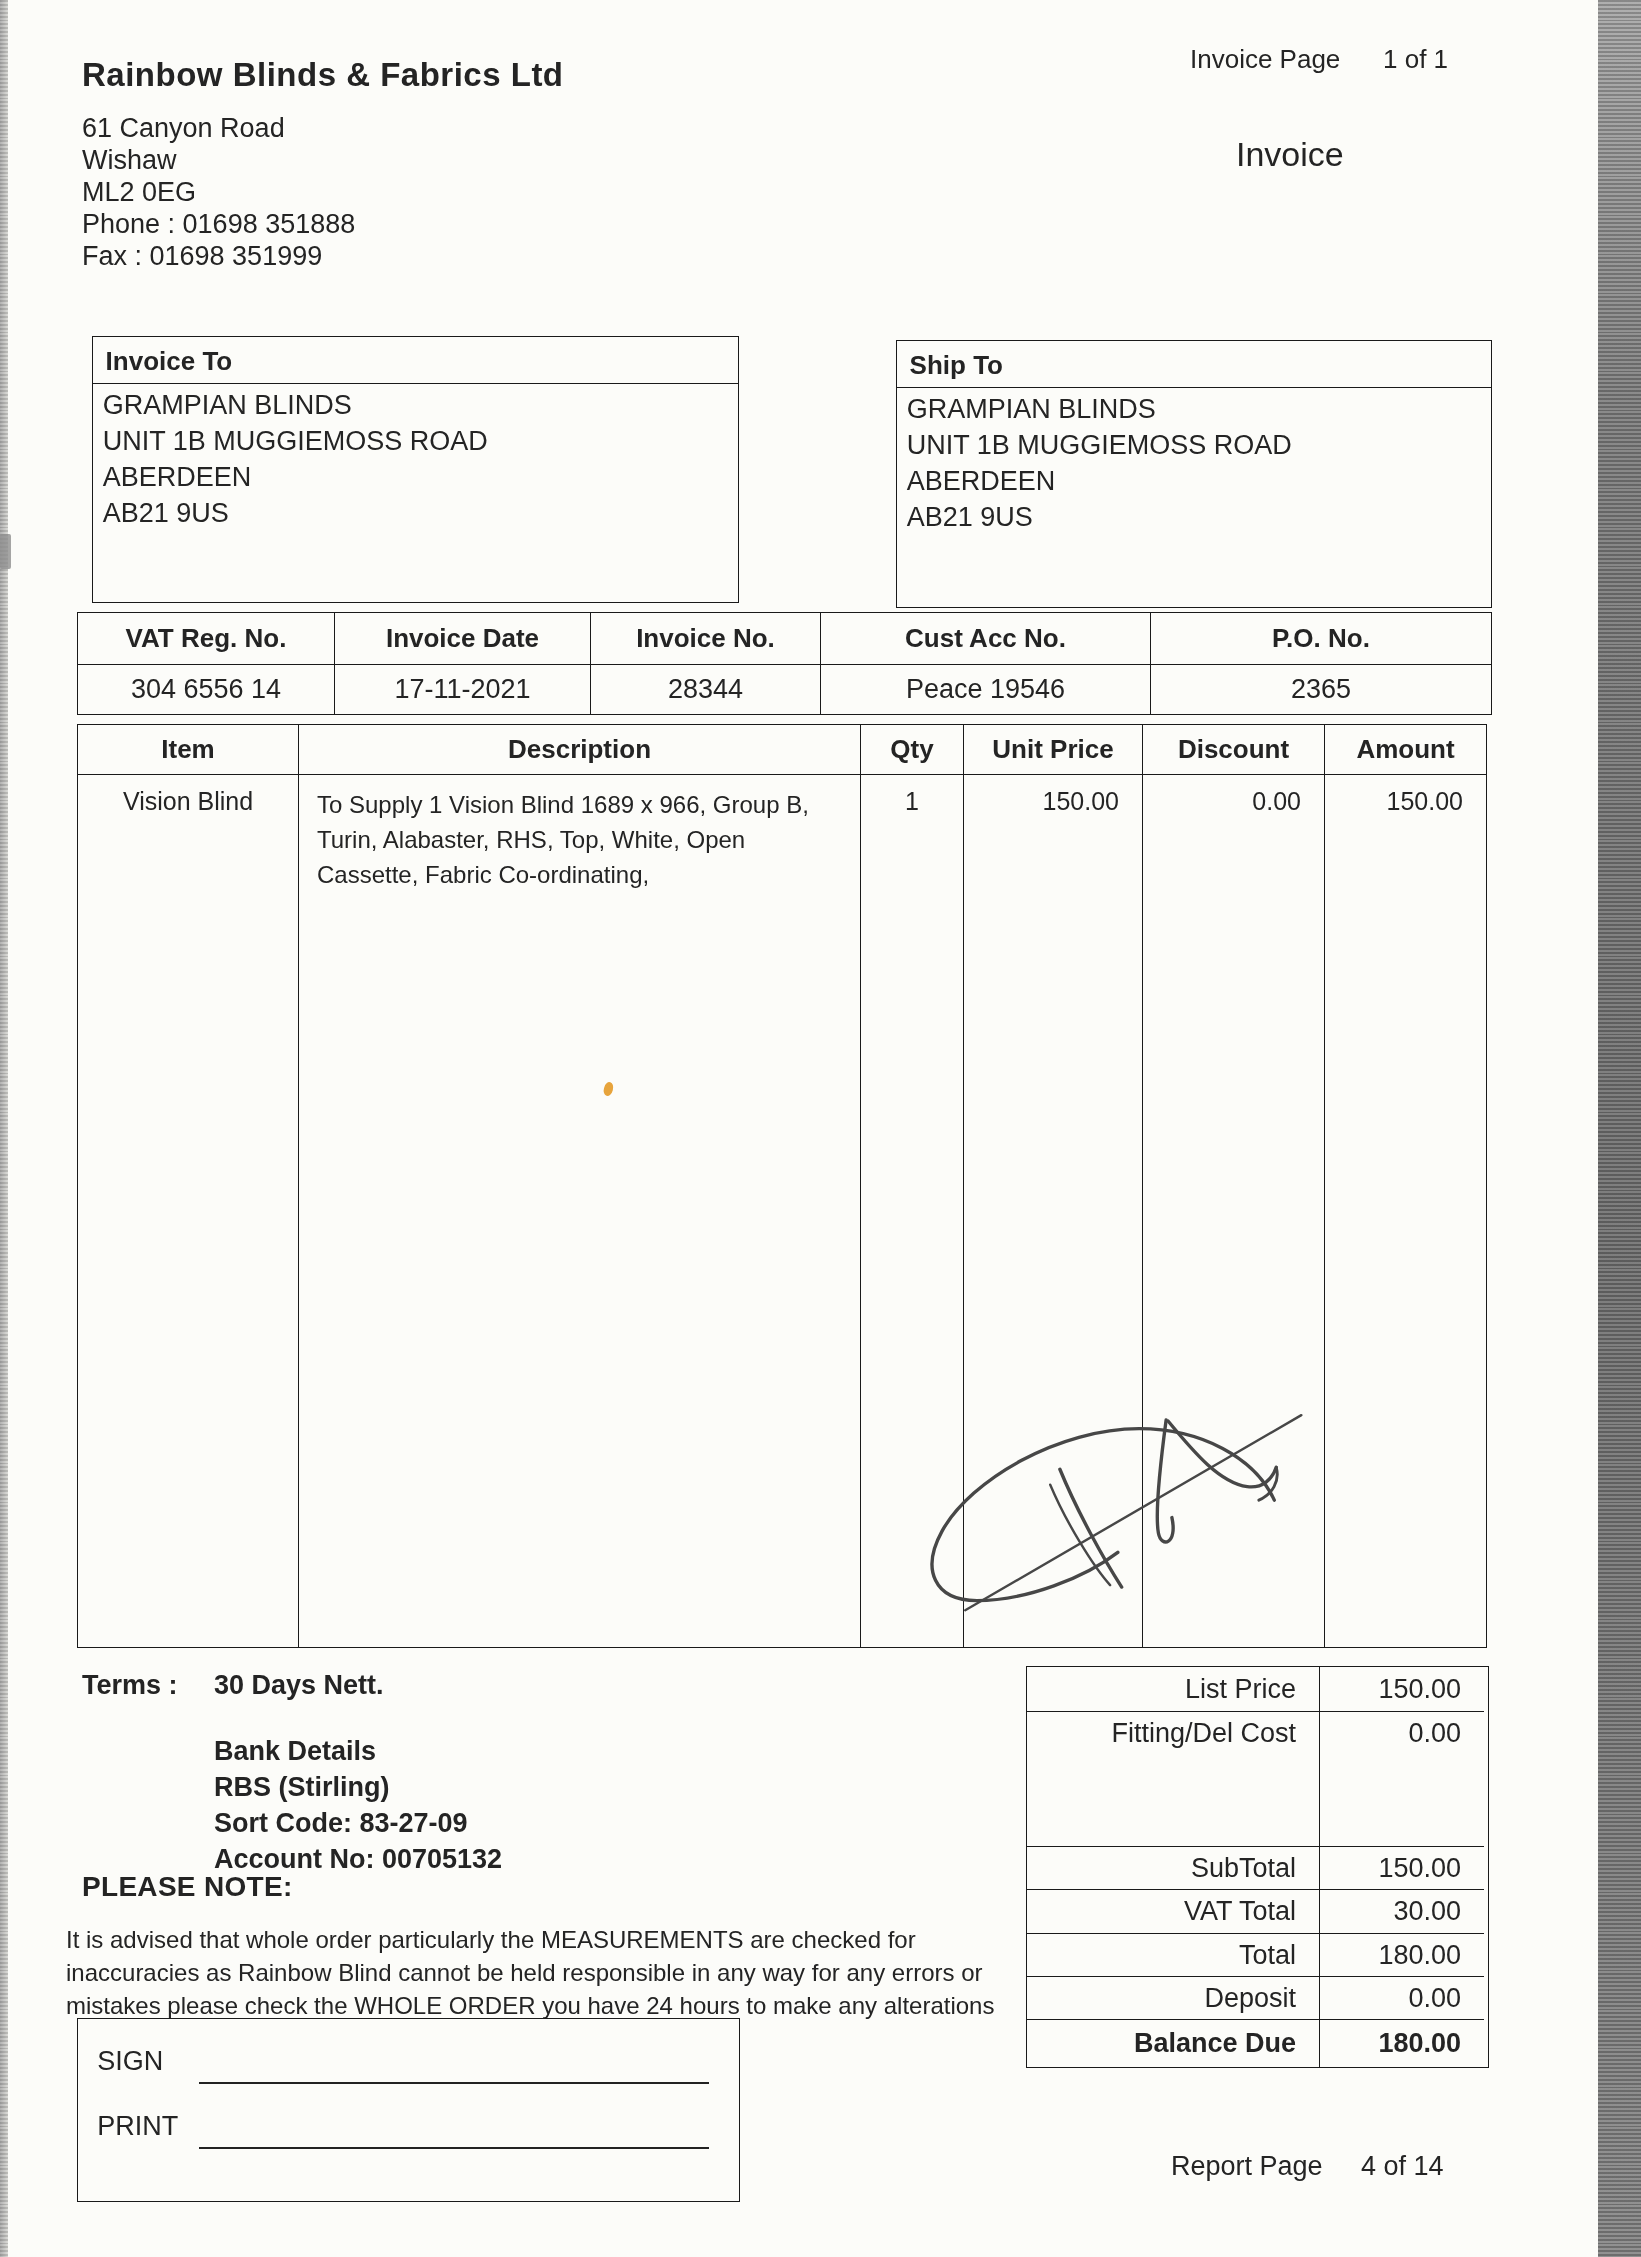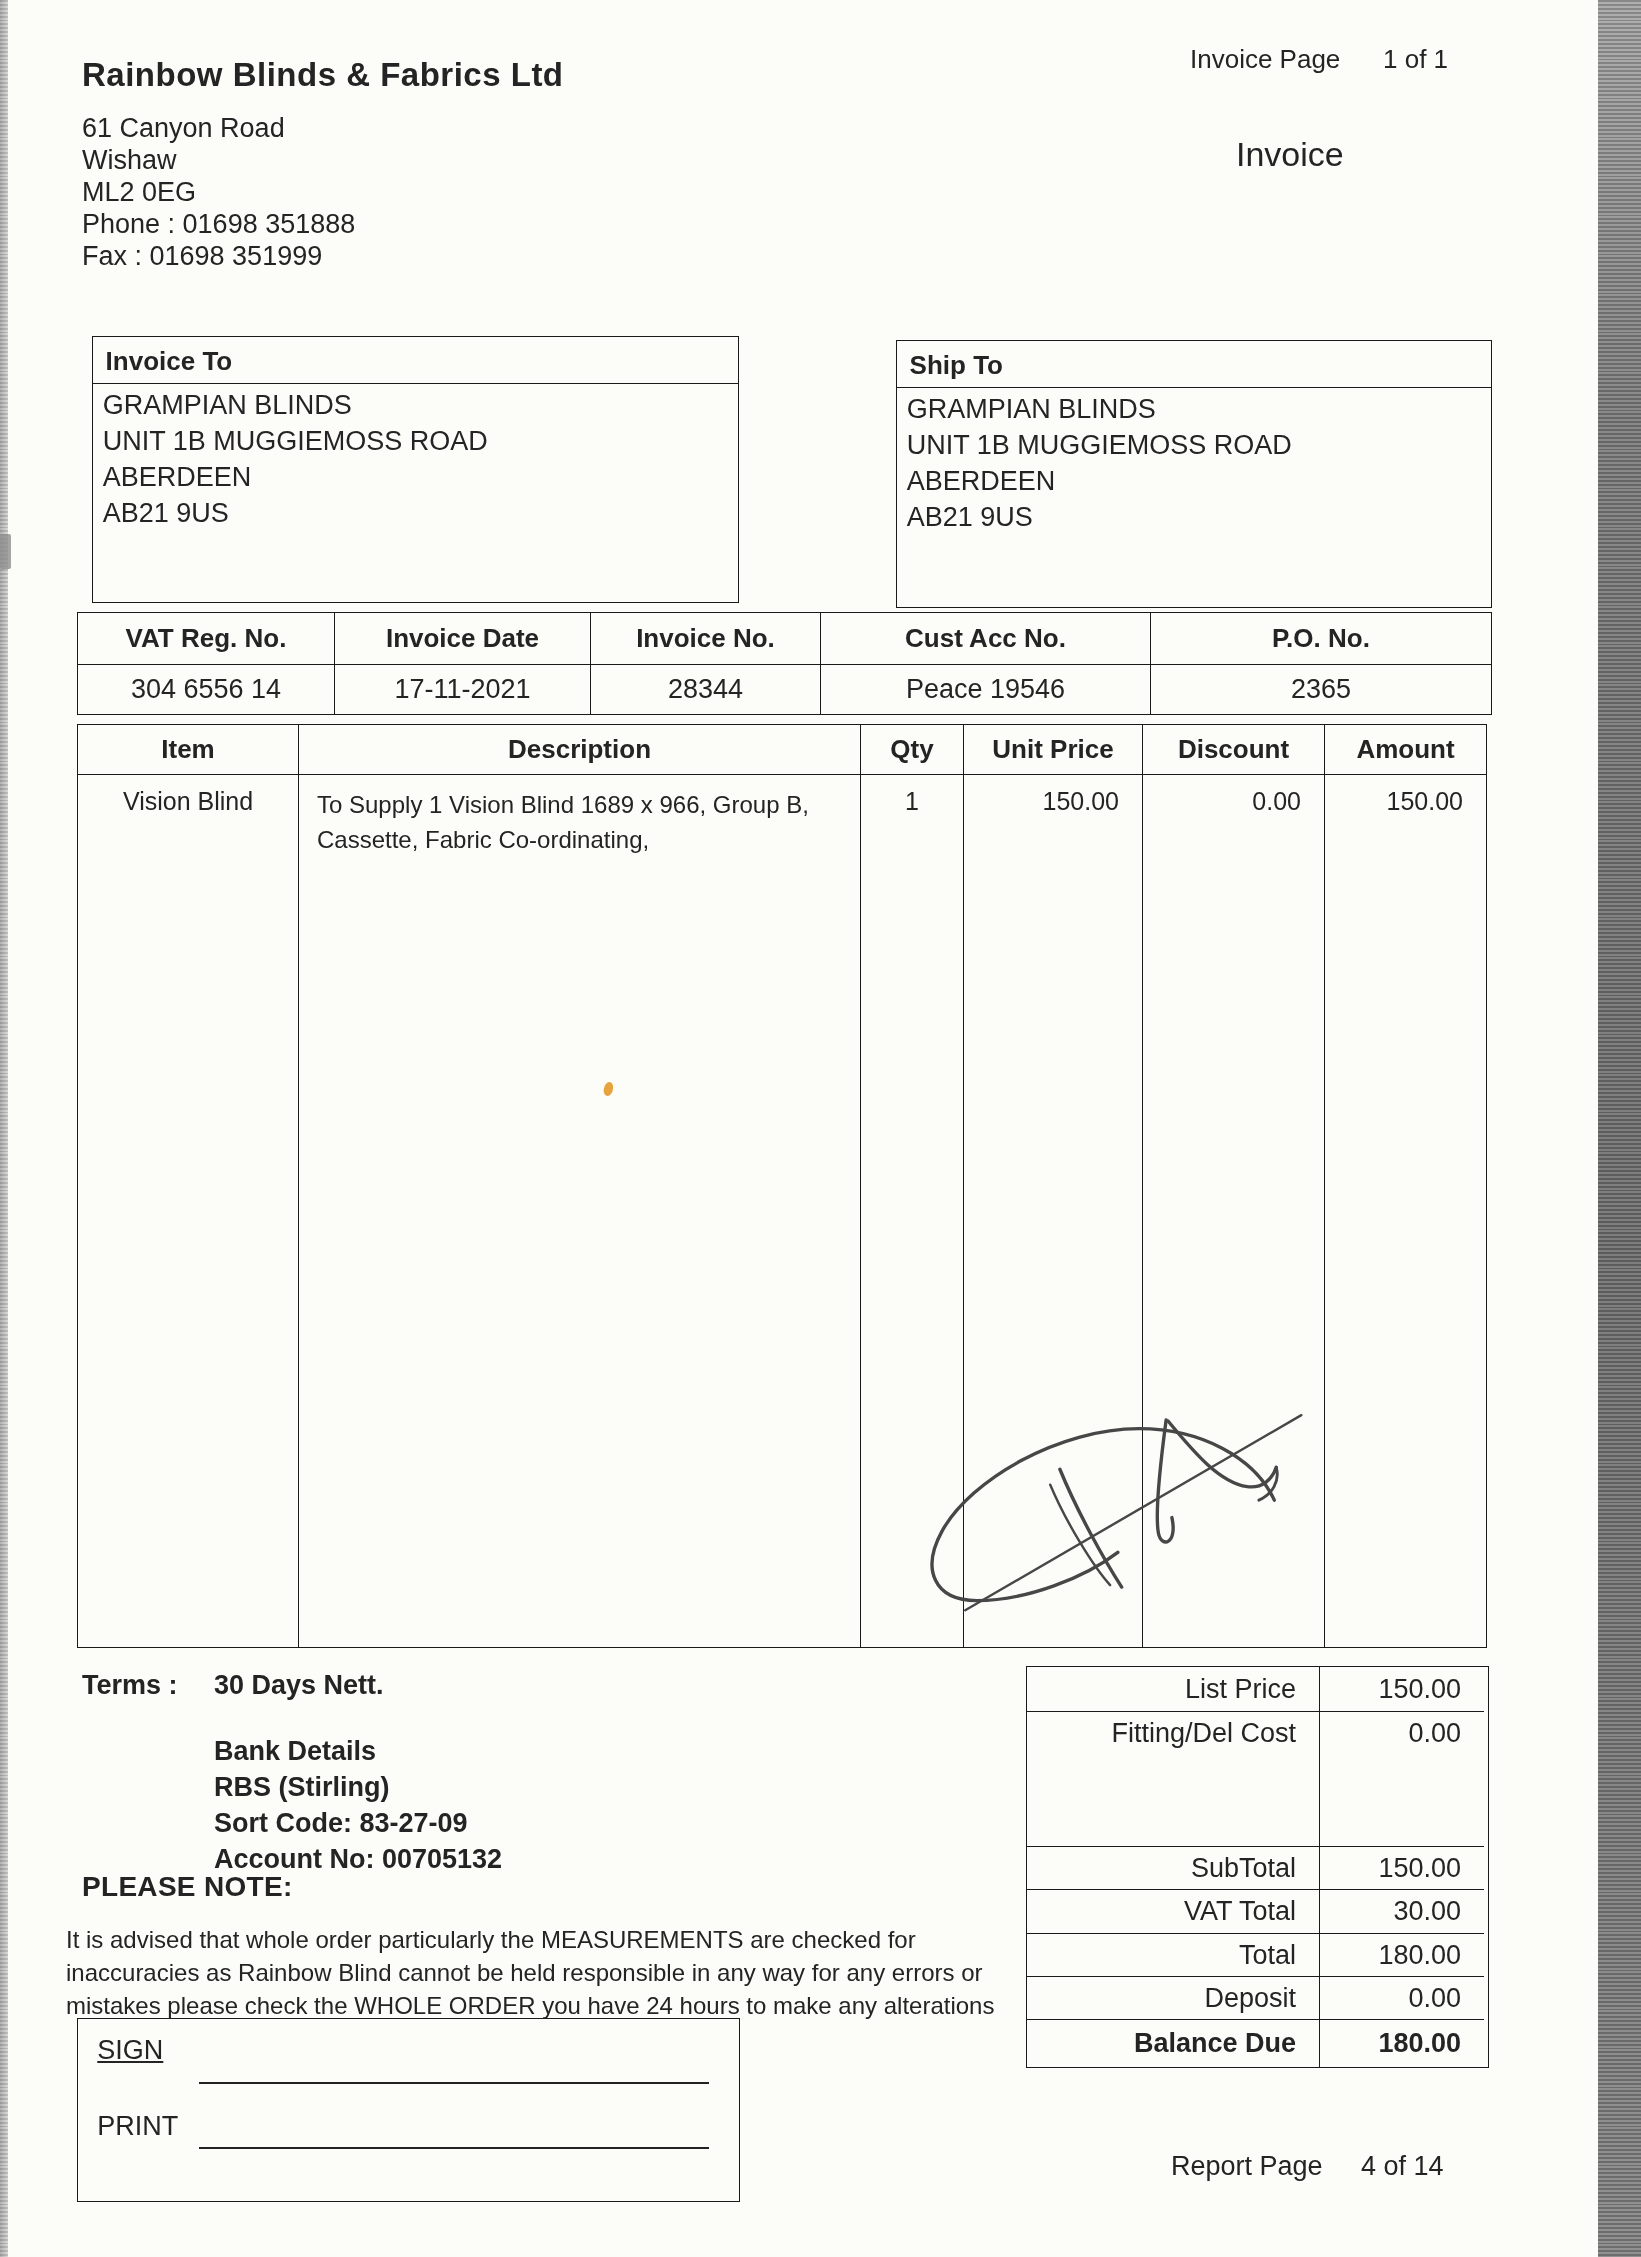--- a/index.html
+++ b/index.html
@@ -90,21 +90,21 @@
   .totals-table>div{font-size:27px;display:flex;align-items:center;justify-content:flex-end;
     padding-right:23px;border-bottom:1.9px solid #1a1a1a;box-sizing:border-box;}
   .totals-table>div.tv{border-left:1.9px solid #1a1a1a;}
   .totals-table>div.top{align-items:flex-start;padding-top:5.8px;}
   .totals-table>div.last{border-bottom:none;}
   .totals-table>div.bold{font-weight:bold;}
 
   
   .sign-box{left:77px;top:2018px;width:661px;height:182px;border:1.9px solid #1a1a1a;}
   .sign-box .lbl{position:absolute;font-size:27px;}
-  .sign-label{left:19.3px;top:16px;text-decoration:underline;}
+  .sign-label{left:19.3px;top:27px;}
   .print-label{left:19.3px;top:92px;}
   .sign-line{position:absolute;left:121px;top:63px;width:510px;border-bottom:2.9px solid #222;}
   .print-line{position:absolute;left:121px;top:128px;width:510px;border-bottom:2.9px solid #222;}
 
   
   .report-page-row{left:1171px;top:2151px;font-size:27px;}
   .report-page-row .val{position:absolute;left:190px;top:0;white-space:nowrap;}
 </style>
 </head>
 <body>
@@ -166,20 +166,21 @@
     <div class="ith c1">Item</div>
     <div class="ith">Description</div>
     <div class="ith">Qty</div>
     <div class="ith">Unit Price</div>
     <div class="ith">Discount</div>
     <div class="ith">Amount</div>
 
     <div class="itc c1 cell-item">Vision Blind</div>
     <div class="itc cell-desc">
       <div class="dline">To Supply 1 Vision Blind  1689 x 966, Group B,</div>
+      <div class="dline">Turin, Alabaster, RHS, Top, White, Open</div>
       <div class="dline">Cassette, Fabric Co-ordinating,</div>
     </div>
     <div class="itc cell-qty">1</div>
     <div class="itc cell-num">150.00</div>
     <div class="itc cell-num">0.00</div>
     <div class="itc cell-num">150.00</div>
   </div>
 
   <div class="abs ink-speck"></div>
 

